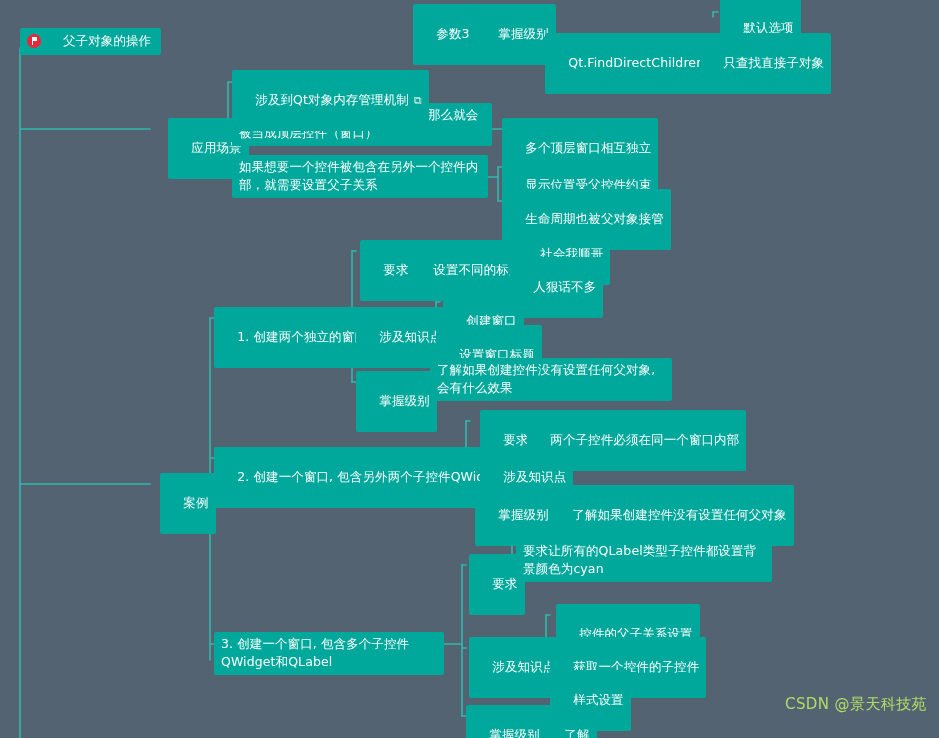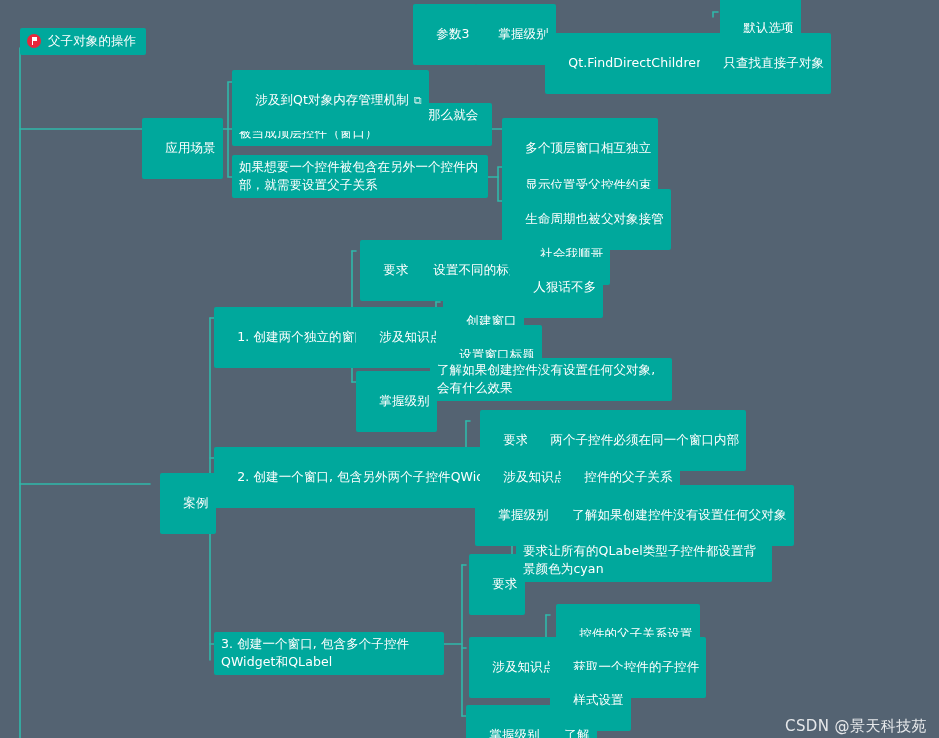--- a/index.html
+++ b/index.html
@@ -27,21 +27,21 @@
     padding: 3px 7px 4px 7px;
     font-size: 12.5px;
     line-height: 1.45;
     letter-spacing: 0.1px;
     white-space: pre-wrap;
     z-index: 3;
   }
   .node.root {
     display: flex;
     align-items: center;
-    gap: 7px;
+    gap: 22px;
     padding: 4px 10px 5px 7px;
     font-size: 12.5px;
   }
   .node.wrap { white-space: normal; }
   .flag-icon {
     flex: 0 0 auto;
     width: 14px; height: 14px;
     border-radius: 50%;
     background: #e8273b;
     position: relative;
@@ -65,22 +65,22 @@
     display: inline-block;
     margin-left: 5px;
     font-size: 11px;
     color: #cdeeea;
     vertical-align: middle;
     line-height: 1;
   }
   .node-label { display: inline; }
   #watermark {
     position: absolute;
-    right: 12px; bottom: 2px;
-    color: #ffffff;
+    right: 12px; bottom: 24px;
+    color: #bef264;
     font-size: 15px;
     letter-spacing: 0.4px;
     z-index: 5;
     opacity: 0.85;
   }
 </style>
 </head>
 <body>
 
 <div id="canvas">
@@ -182,21 +182,21 @@
   <div class="node" style="left:720px; top:-2px;">
     <span>默认选项</span>
   </div>
   <div class="node" style="left:545px; top:33px;">
     <span>Qt.FindDirectChildrenOnly</span>
   </div>
   <div class="node" style="left:700px; top:33px;">
     <span>只查找直接子对象</span>
   </div>
 
-  <div class="node" style="left:142px; top:118px;">
+  <div class="node" style="left:168px; top:118px;">
     <span>应用场景</span>
   </div>
 
   <div class="node wrap" style="left:232px; top:103px; width:260px;">
     <span>如果一个控件，没有任何父控件，那么就会被当成顶层控件（窗口）</span>
   </div>
 
   <div class="node" style="left:232px; top:70px;">
     <span>涉及到Qt对象内存管理机制</span><span class="link-icon">⧉</span>
   </div>
@@ -254,23 +254,20 @@
   </div>
   <div class="node" style="left:480px; top:410px;">
     <span>要求</span>
   </div>
   <div class="node" style="left:527px; top:410px;">
     <span>两个子控件必须在同一个窗口内部</span>
   </div>
   <div class="node" style="left:480px; top:447px;">
     <span>涉及知识点</span>
   </div>
-  <div class="node" style="left:561px; top:447px;">
-    <span>控件的父子关系</span>
-  </div>
   <div class="node" style="left:475px; top:485px;">
     <span>掌握级别</span>
   </div>
   <div class="node" style="left:549px; top:485px;">
     <span>了解如果创建控件没有设置任何父对象</span>
   </div>
 
   <div class="node wrap" style="left:214px; top:632px; width:230px;">
     <span>3. 创建一个窗口, 包含多个子控件QWidget和QLabel</span>
   </div>

